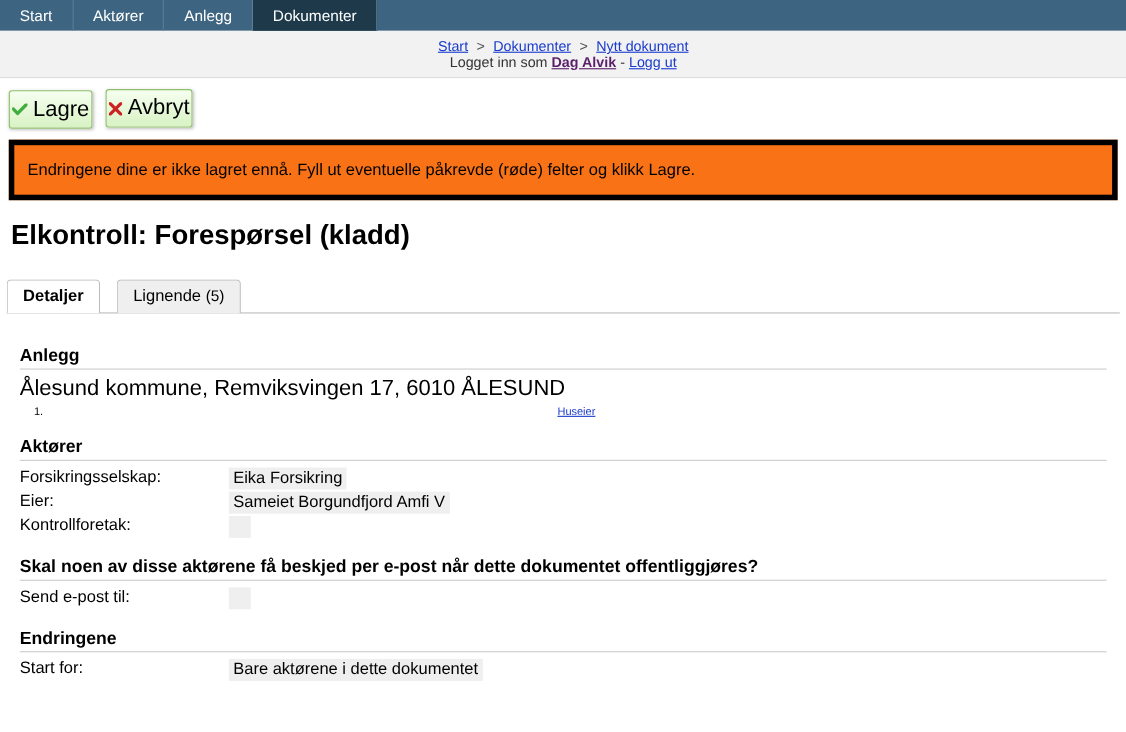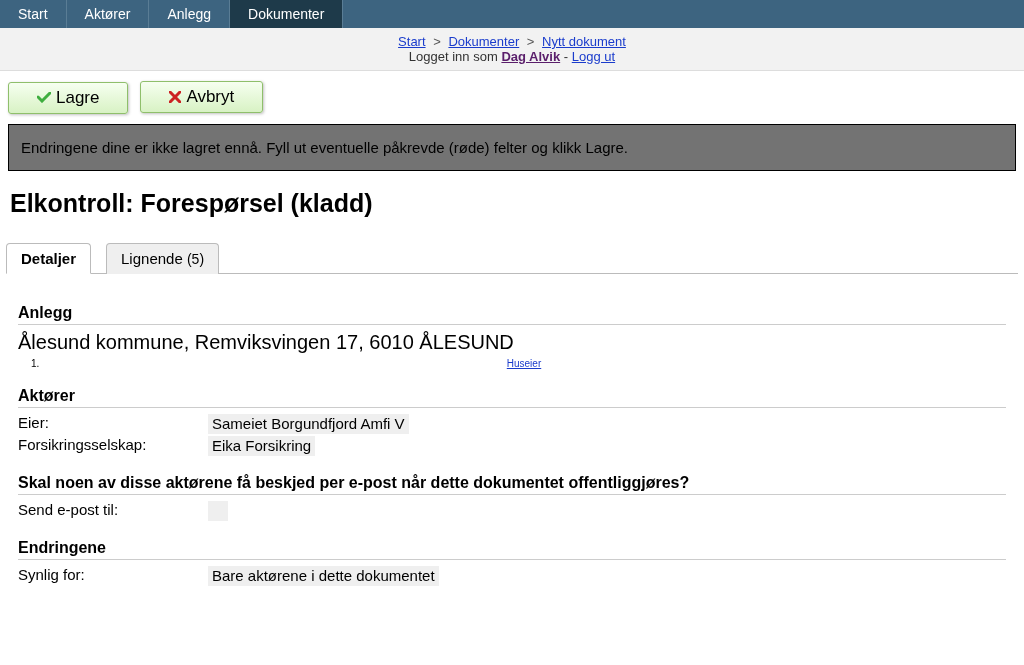--- a/index.html
+++ b/index.html
@@ -42,40 +42,40 @@
     .login-info { color: #333; }
     .login-info a.user { color: #5a1e6b; text-decoration: underline; font-weight: bold; margin-top: 36px; }
     .login-info a.logout { color: #1a3ccc; text-decoration: underline; }
     .toolbar {
       padding: 10px 8px;
     }
     .btn {
       display: inline-flex;
       align-items: center;
       gap: 5px;
-      padding: 5px 28px;
-      font-size: 17px;
+      padding: 5px 2px;
+      font-size: 20px;
       border: 1px solid #8fbf6b;
       border-radius: 3px;
       background: linear-gradient(#f6fff0, #d8f2c4);
       cursor: pointer;
       box-shadow: 1px 1px 3px rgba(0,0,0,0.25);
       margin-right: 8px;
     }
     .icon-check {
       width: 14px; height: 11px;
     }
     .icon-x {
       width: 12px; height: 12px;
     }
     .notice {
       margin: 0 8px 18px 8px;
       padding: 14px 12px;
-      background: #737373;
-      border: 1px solid #000000;
+      background: #f97316;
+      border: 5px solid #000000;
       font-size: 15px;
     }
     h1.page-title {
       font-size: 25px;
       font-weight: bold;
       margin: 16px 10px 24px 10px;
     }
     .tabs {
       display: flex;
       border-bottom: 1px solid #bbb;
@@ -190,33 +190,37 @@
   <div class="section-head">Anlegg</div>
   <div class="anlegg-address">Ålesund kommune, Remviksvingen 17, 6010 ÅLESUND</div>
   <ol class="anlegg-list">
     <li>
       <a href="#">Huseier</a>
     </li>
   </ol>
 
   <div class="section-head">Aktører</div>
   <div class="kv-row">
+    <div class="kv-label">Forsikringsselskap:</div>
+    <div class="kv-value">Eika Forsikring</div>
+  </div>
+  <div class="kv-row">
     <div class="kv-label">Eier:</div>
     <div class="kv-value">Sameiet Borgundfjord Amfi V</div>
   </div>
   <div class="kv-row">
-    <div class="kv-label">Forsikringsselskap:</div>
-    <div class="kv-value">Eika Forsikring</div>
+    <div class="kv-label">Kontrollforetak:</div>
+    <div class="kv-value"></div>
   </div>
 
   <div class="section-head">Skal noen av disse aktørene få beskjed per e-post når dette dokumentet offentliggjøres?</div>
   <div class="kv-row">
     <div class="kv-label">Send e-post til:</div>
     <div class="kv-value"></div>
   </div>
 
   <div class="section-head">Endringene</div>
   <div class="kv-row">
-    <div class="kv-label">Synlig for:</div>
+    <div class="kv-label">Start for:</div>
     <div class="kv-value">Bare aktørene i dette dokumentet</div>
   </div>
 
 </div>
 
 </body></html>

